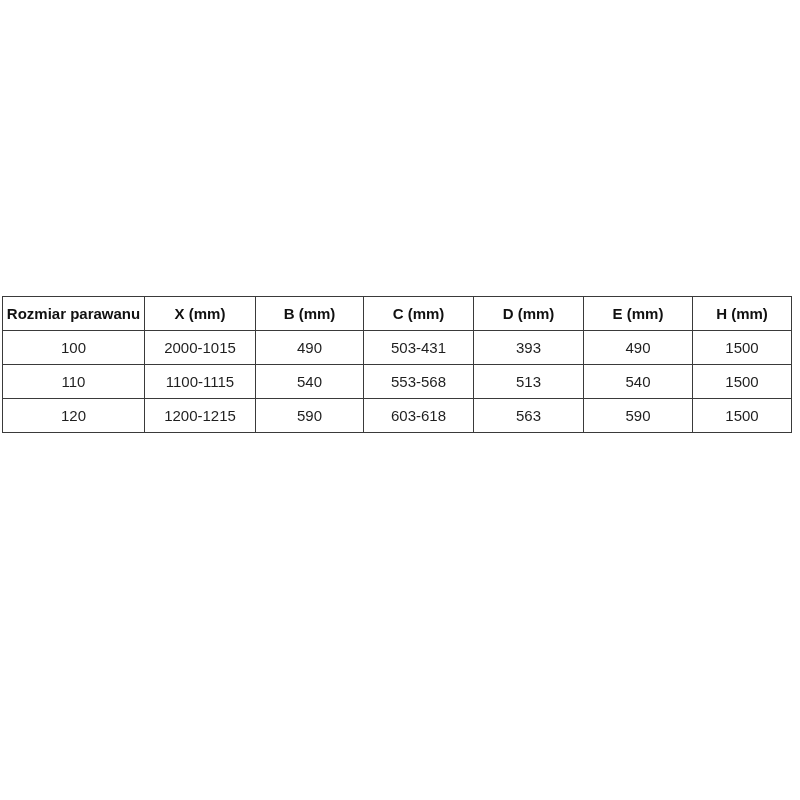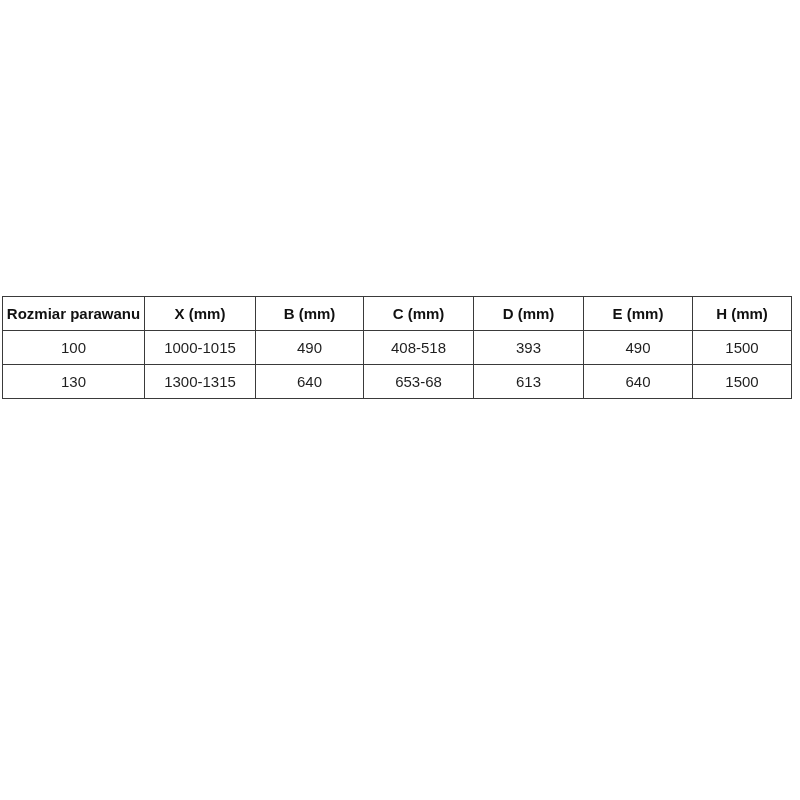--- a/index.html
+++ b/index.html
@@ -79,32 +79,41 @@
             <th>B (mm)</th>
             <th>C (mm)</th>
             <th>D (mm)</th>
             <th>E (mm)</th>
             <th>H (mm)</th>
           </tr>
       </thead>
       <tbody id="table-body">
           <tr>
             <td>100</td>
-            <td>1000-1015</td>
+            <td>2000-1015</td>
             <td>490</td>
-            <td>408-518</td>
+            <td>503-431</td>
             <td>393</td>
             <td>490</td>
             <td>1500</td>
           </tr>
           <tr>
-            <td>130</td>
-            <td>1300-1315</td>
-            <td>640</td>
-            <td>653-68</td>
-            <td>613</td>
-            <td>640</td>
+            <td>110</td>
+            <td>1100-1115</td>
+            <td>540</td>
+            <td>553-568</td>
+            <td>513</td>
+            <td>540</td>
+            <td>1500</td>
+          </tr>
+          <tr>
+            <td>120</td>
+            <td>1200-1215</td>
+            <td>590</td>
+            <td>603-618</td>
+            <td>563</td>
+            <td>590</td>
             <td>1500</td>
           </tr>
         </tbody>
     </table>
   </div>
 </div>
 
 </body></html>

